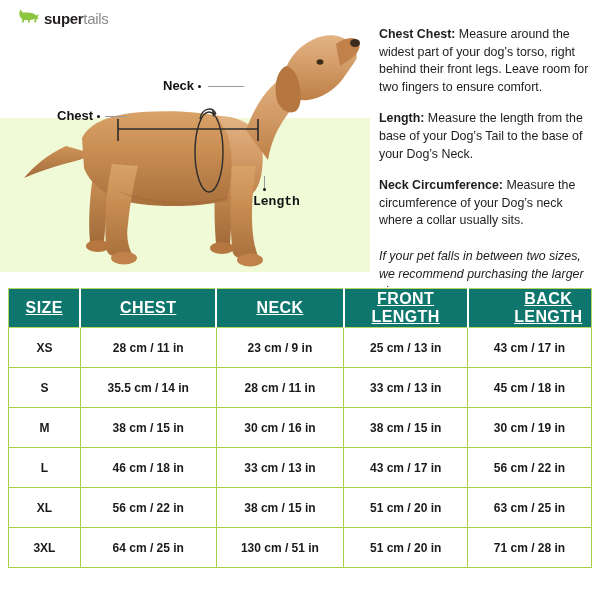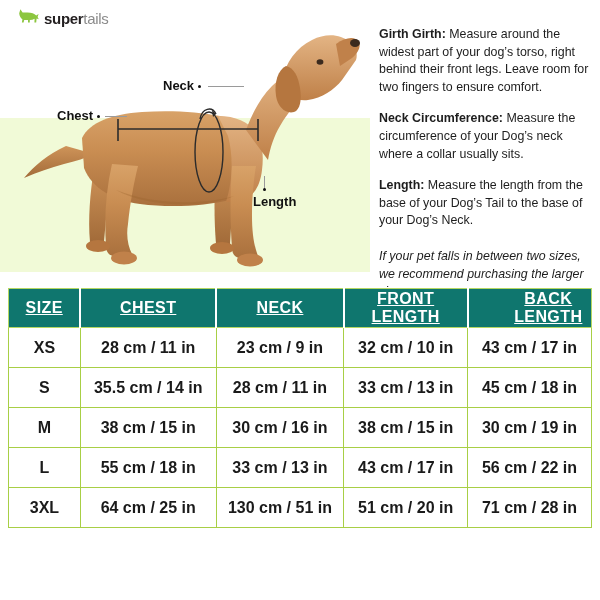--- a/index.html
+++ b/index.html
@@ -22,42 +22,42 @@
   
   .hero{position:absolute;left:0;top:0;width:600px;height:282px;}
   .greenband{position:absolute;left:0;top:118px;width:370px;height:154px;background:#f1fad7;}
   .dogwrap{position:absolute;left:0;top:0;width:370px;height:282px;overflow:hidden;}
   .dogsvg{position:absolute;left:20px;top:18px;}
 
   
   .ann{position:absolute;font-weight:bold;color:#111;font-size:13px;white-space:nowrap;}
   .ann-chest{left:57px;top:108px;}
   .ann-neck{left:163px;top:78px;}
-  .ann-length{left:253px;top:194px;}
+  .ann-length{left:253px;top:194px;font-family:Liberation Mono, monospace;}
   .dot{display:inline-block;width:3px;height:3px;background:#111;border-radius:50%;vertical-align:middle;margin-left:4px;}
   .lead{position:absolute;background:#9a9a9a;height:1px;}
   .lead-chest{left:105px;top:116px;width:22px;}
   .lead-neck{left:208px;top:86px;width:36px;}
   .lead-length{position:absolute;left:264px;top:176px;width:1px;height:15px;background:#9a9a9a;}
   .leaddot{position:absolute;width:3px;height:3px;background:#111;border-radius:50%;}
   .leaddot-length{left:263px;top:188px;}
 
   
   .panel{position:absolute;left:379px;top:26px;width:214px;}
   .panel p{margin:0 0 14px 0;font-size:12.4px;line-height:1.42;color:#1d1d1d;}
   .panel p b{font-weight:bold;}
   .panel p.note{font-style:italic;margin-top:18px;margin-bottom:0;}
 
   
   .table{position:absolute;left:8px;top:288px;width:584px;border-collapse:collapse;}
   .table td,.table th{
     border:1px solid #a8cf45;
     text-align:center;
     vertical-align:middle;
-    font-size:16px;
+    font-size:12px;
   }
   .table thead th{
     background:#0f766e;
     color:#ffffff;
     font-weight:bold;
     letter-spacing:0.4px;
     font-size:16px;
     height:32px;
     border-color:#b5d762;
     border-left:2px solid #ffffff;
@@ -180,27 +180,27 @@
     <div class="lead lead-neck"></div>
     <div class="ann ann-neck"><span>Neck</span><span class="dot"></span></div>
 
     <div class="lead-length"></div>
     <div class="leaddot leaddot-length"></div>
     <div class="ann ann-length">Length</div>
   </div>
 
   <div class="panel">
     <p>
-      <b>Girth Girth:</b><span> Measure around the widest part of your dog’s torso, right behind their front legs. Leave room for two fingers to ensure comfort.</span>
+      <b>Chest Chest:</b><span> Measure around the widest part of your dog’s torso, right behind their front legs. Leave room for two fingers to ensure comfort.</span>
+    </p>
+    <p>
+      <b>Length:</b><span> Measure the length from the base of your Dog’s Tail to the base of your Dog’s Neck.</span>
     </p>
     <p>
       <b>Neck Circumference:</b><span> Measure the circumference of your Dog’s neck where a collar usually sits.</span>
-    </p>
-    <p>
-      <b>Length:</b><span> Measure the length from the base of your Dog’s Tail to the base of your Dog’s Neck.</span>
     </p>
     <p class="note">If your pet falls in between two sizes, we recommend purchasing the larger size.</p>
   </div>
 
   <table class="table">
     <colgroup>
       <col class="col-size">
         <col class="col-chest">
         <col class="col-neck">
       <col class="col-front">
@@ -213,43 +213,50 @@
         <th>NECK</th>
         <th>FRONT LENGTH</th>
         <th>BACK LENGTH</th>
       </tr>
     </thead>
     <tbody>
       <tr>
         <td>XS</td>
         <td>28 cm / 11 in</td>
         <td>23 cm / 9 in</td>
-        <td>32 cm / 10 in</td>
+        <td>25 cm / 13 in</td>
         <td>43 cm / 17 in</td>
       </tr>
       <tr>
         <td>S</td>
         <td>35.5 cm / 14 in</td>
         <td>28 cm / 11 in</td>
         <td>33 cm / 13 in</td>
         <td>45 cm / 18 in</td>
       </tr>
       <tr>
         <td>M</td>
         <td>38 cm / 15 in</td>
         <td>30 cm / 16 in</td>
         <td>38 cm / 15 in</td>
         <td>30 cm / 19 in</td>
       </tr>
       <tr>
         <td>L</td>
-        <td>55 cm / 18 in</td>
+        <td>46 cm / 18 in</td>
         <td>33 cm / 13 in</td>
         <td>43 cm / 17 in</td>
         <td>56 cm / 22 in</td>
+      </tr>
+      <tr>
+        <td>XL</td>
+        <td>56 cm / 22 in</td>
+        <td>38 cm / 15 in</td>
+        <td>51 cm / 20 in</td>
+        <td>63 cm / 25 in</td>
       </tr>
       <tr>
         <td>3XL</td>
         <td>64 cm / 25 in</td>
         <td>130 cm / 51 in</td>
         <td>51 cm / 20 in</td>
         <td>71 cm / 28 in</td>
       </tr>
     </tbody>
   </table>

